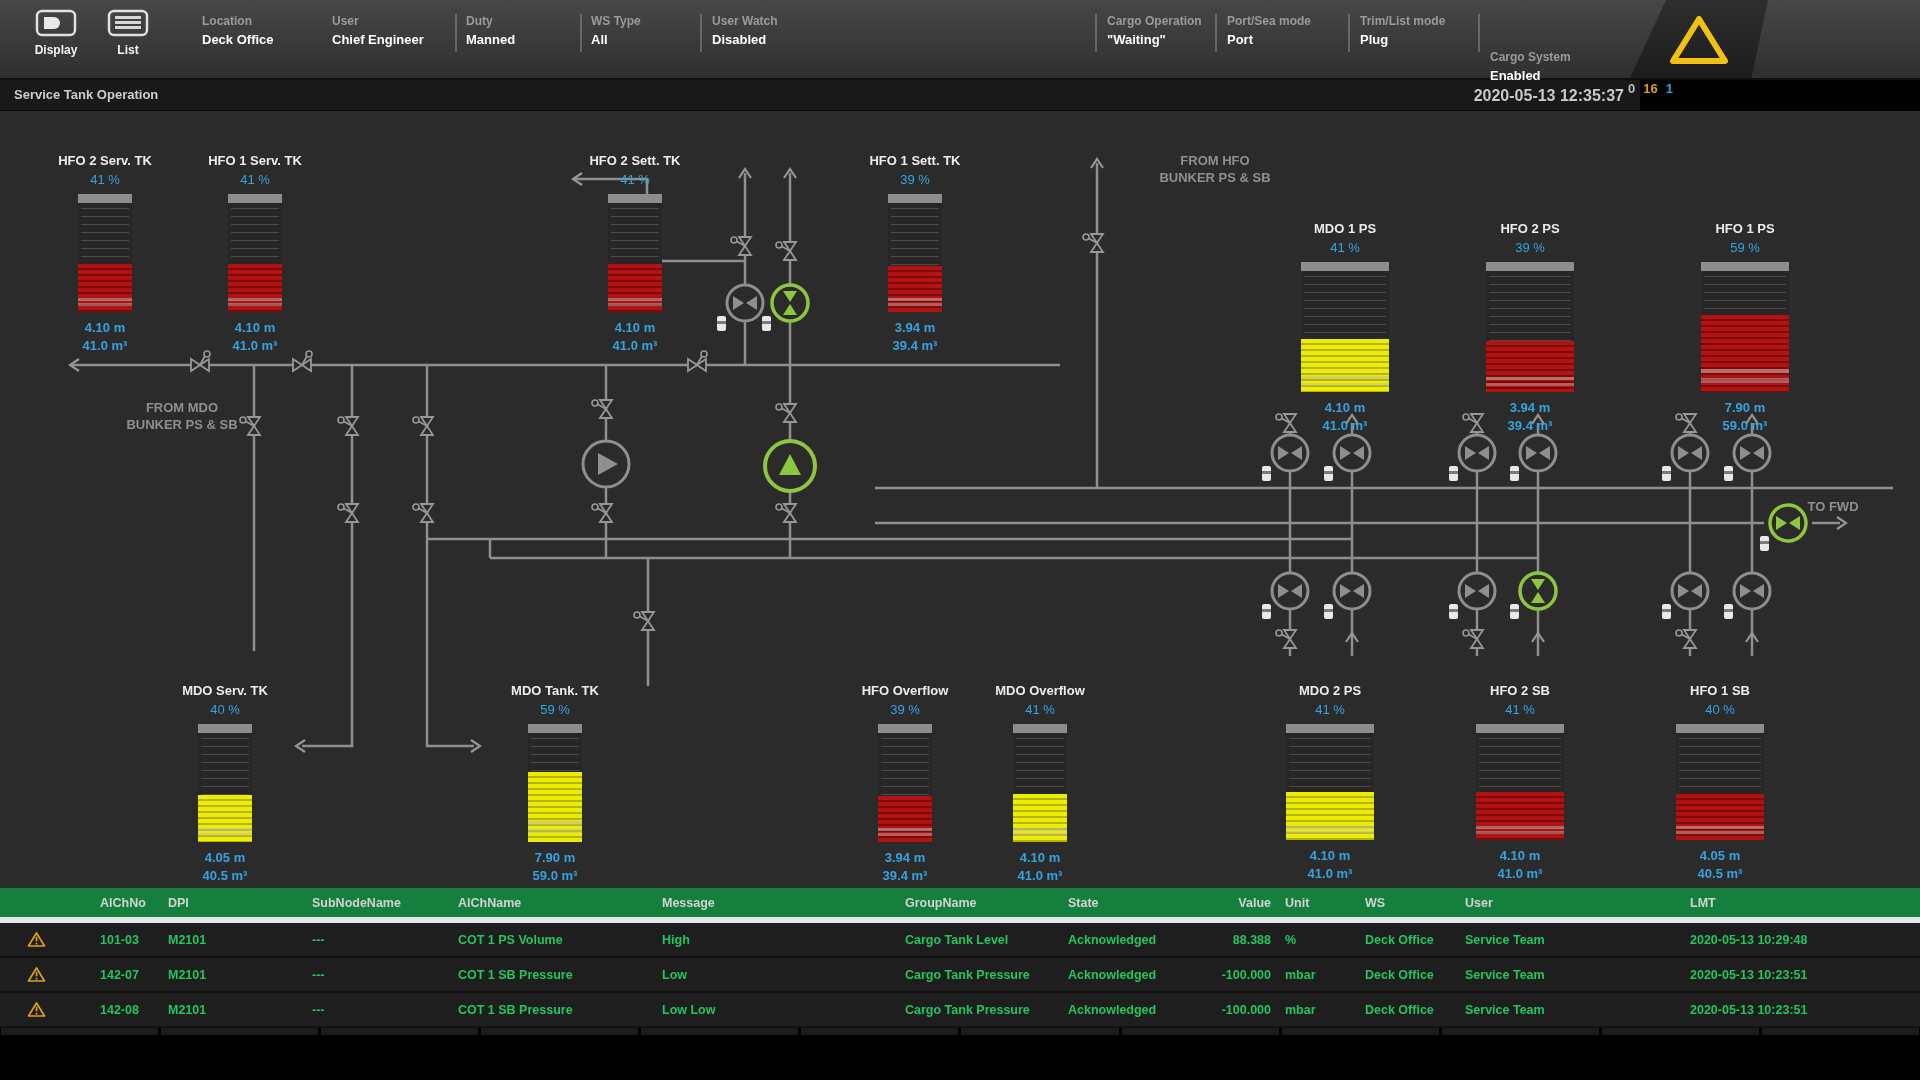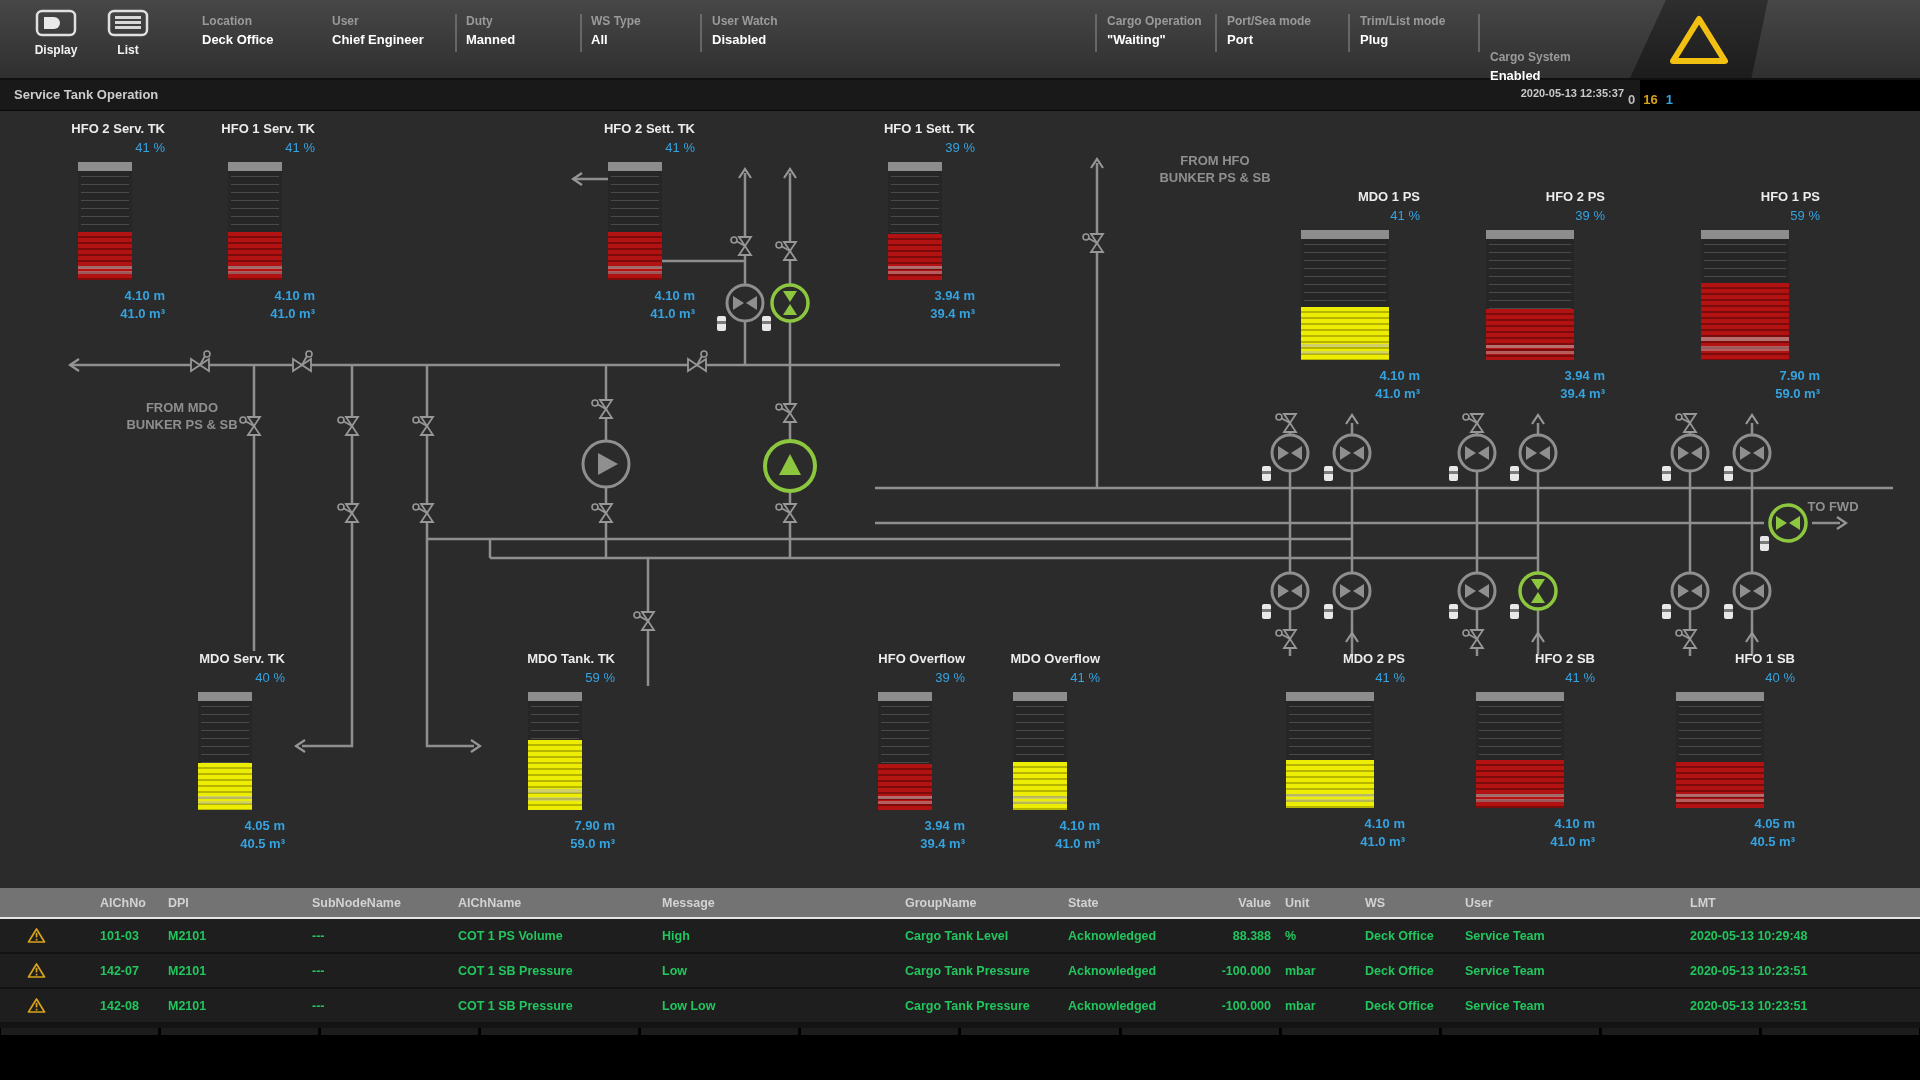--- a/index.html
+++ b/index.html
@@ -22,47 +22,47 @@
   .em-block{position:absolute;right:0;top:0;width:152px;height:78px;background:#0c0c0c;
             display:flex;flex-direction:column;align-items:center;justify-content:center;}
   .em-icon{height:20px;position:relative;width:30px;}
   .em-icon span{position:absolute;width:14px;height:5px;background:#e8e8e8;transform:skewX(-30deg) rotate(-18deg);}
   .em-icon span:nth-child(1){left:10px;top:2px;}
   .em-icon span:nth-child(2){left:8px;top:9px;opacity:.85;}
   .em-txt{color:#f5f5f5;font-size:16px;font-weight:bold;letter-spacing:1px;}
   
   .tbar{position:absolute;left:0;top:80px;width:1640px;height:30px;background:#191919;border-bottom:1px solid #0a0a0a;}
   .tbar .ttl{position:absolute;left:14px;top:7px;color:#cdcdcd;font-size:13px;font-weight:bold;}
-  .counts{position:absolute;left:1628px;top:12px;font-size:13px;font-weight:bold;}
+  .counts{position:absolute;left:1628px;top:1px;font-size:13px;font-weight:bold;}
   .c-n{color:#bdbdbd;} .c-a{color:#d9a21b;margin-left:8px;} .c-i{color:#35a3e0;margin-left:8px;}
-  .tstamp{position:absolute;right:16px;top:7px;color:#c9c9c9;font-size:11px;font-weight:bold;}
+  .tstamp{position:absolute;right:16px;top:7px;color:#c9c9c9;font-size:16px;font-weight:bold;}
   
   .diag{position:absolute;left:0;top:111px;width:1920px;height:777px;background:#2b2b2b;}
   .diag svg{position:absolute;left:0;top:0;}
-  .tank{position:absolute;width:120px;text-align:right;z-index:5;}
+  .tank{position:absolute;width:120px;text-align:center;z-index:5;margin-top:32px;}
   .tank.large{width:150px;}
   .t-name{color:#ececec;font-size:13px;font-weight:bold;white-space:nowrap;}
   .t-pct{color:#35a3e0;font-size:13px;font-weight:normal;margin-top:4px;}
   .t-bar{position:relative;margin:7px auto 0;width:54px;height:118px;background:#262626;}
   .tank.large .t-bar{width:88px;height:130px;}
   .tank.large.bl .t-bar{height:116px;}
   .t-cap{position:absolute;top:0;left:0;right:0;height:9px;background:#8d8d8d;}
   .t-ticks{position:absolute;top:14px;bottom:0;left:3px;right:3px;
            background:repeating-linear-gradient(to bottom,#4a4a4a 0 1.5px,rgba(0,0,0,0) 1.5px 8px);}
   .t-fill{position:absolute;bottom:0;left:0;right:0;}
   .fill-red{background:repeating-linear-gradient(to bottom,#b31212 0 4px,#7c0c0c 4px 6px);}
   .fill-yellow{background:repeating-linear-gradient(to bottom,#eded04 0 4px,#b5b400 4px 6px);}
   .t-fill::after{content:'';position:absolute;left:0;right:0;bottom:8%;height:24%;
      background:linear-gradient(to bottom,rgba(0,0,0,0) 0 8%,rgba(185,185,185,.55) 8% 34%,rgba(0,0,0,0) 34% 58%,rgba(185,185,185,.45) 58% 84%,rgba(0,0,0,0) 84%);}
   .t-level{color:#35a3e0;font-size:13px;font-weight:bold;margin-top:8px;}
   .t-vol{color:#35a3e0;font-size:13px;font-weight:bold;margin-top:3px;}
   
   .atable{position:absolute;left:0;top:888px;width:1920px;height:140px;background:#141414;}
   .agrid{display:grid;grid-template-columns:100px 68px 144px 146px 204px 243px 163px 127px 90px 80px 100px 225px 230px;}
-  .ahead{height:29px;background:#737373;border-bottom:2px solid #e5e5e5;}
+  .ahead{height:29px;background:#15803d;border-bottom:6px solid #e5e5e5;}
   .ahead .cell{color:#d2d2d2;}
   .arow{height:33px;background:#1e1e1e;border-bottom:2px solid #121212;}
   .arow .cell{color:#22c55e;}
   .cell{font-size:12.5px;font-weight:bold;display:flex;align-items:center;overflow:hidden;white-space:nowrap;}
   .cell.val{justify-content:flex-end;padding-right:14px;}
   .icell{justify-content:flex-start;padding-left:27px;}
   
   .bbar{position:absolute;left:0;bottom:0;width:1920px;height:52px;background:#000;}
   .bstrip{display:flex;gap:3px;padding:0 1px;height:7px;}
   .bstrip div{flex:1;background:#1c1c1c;}

